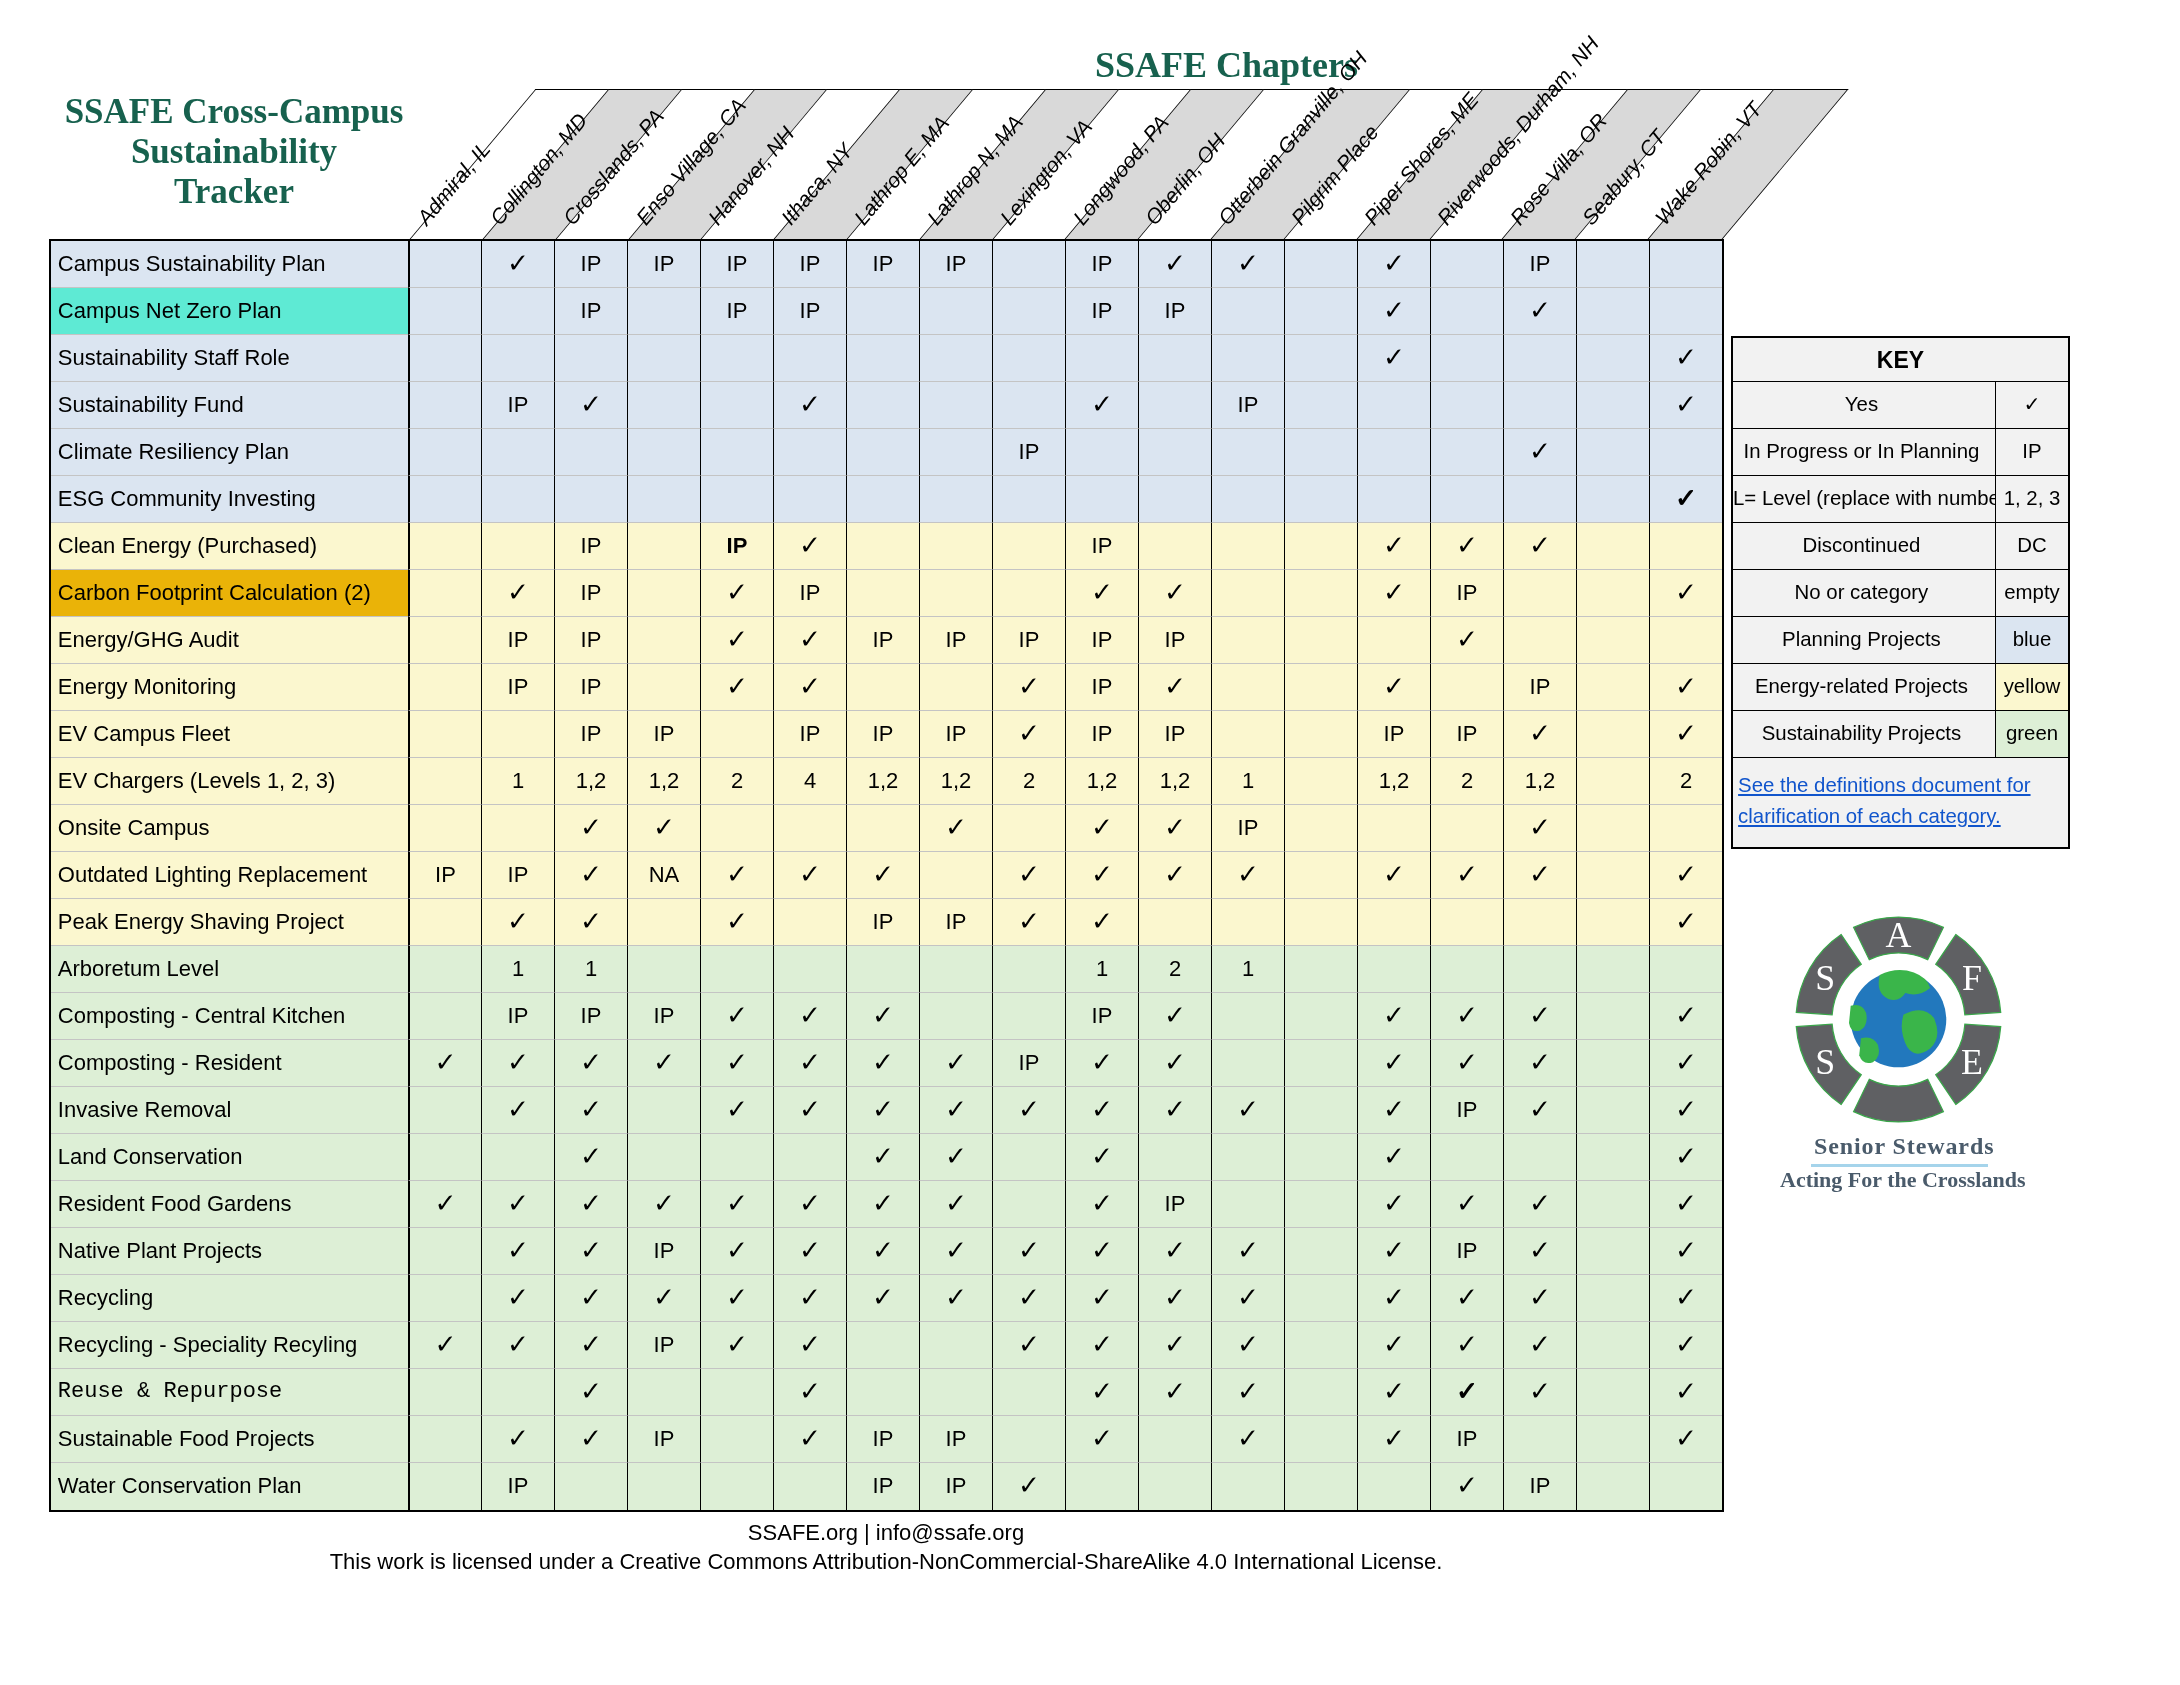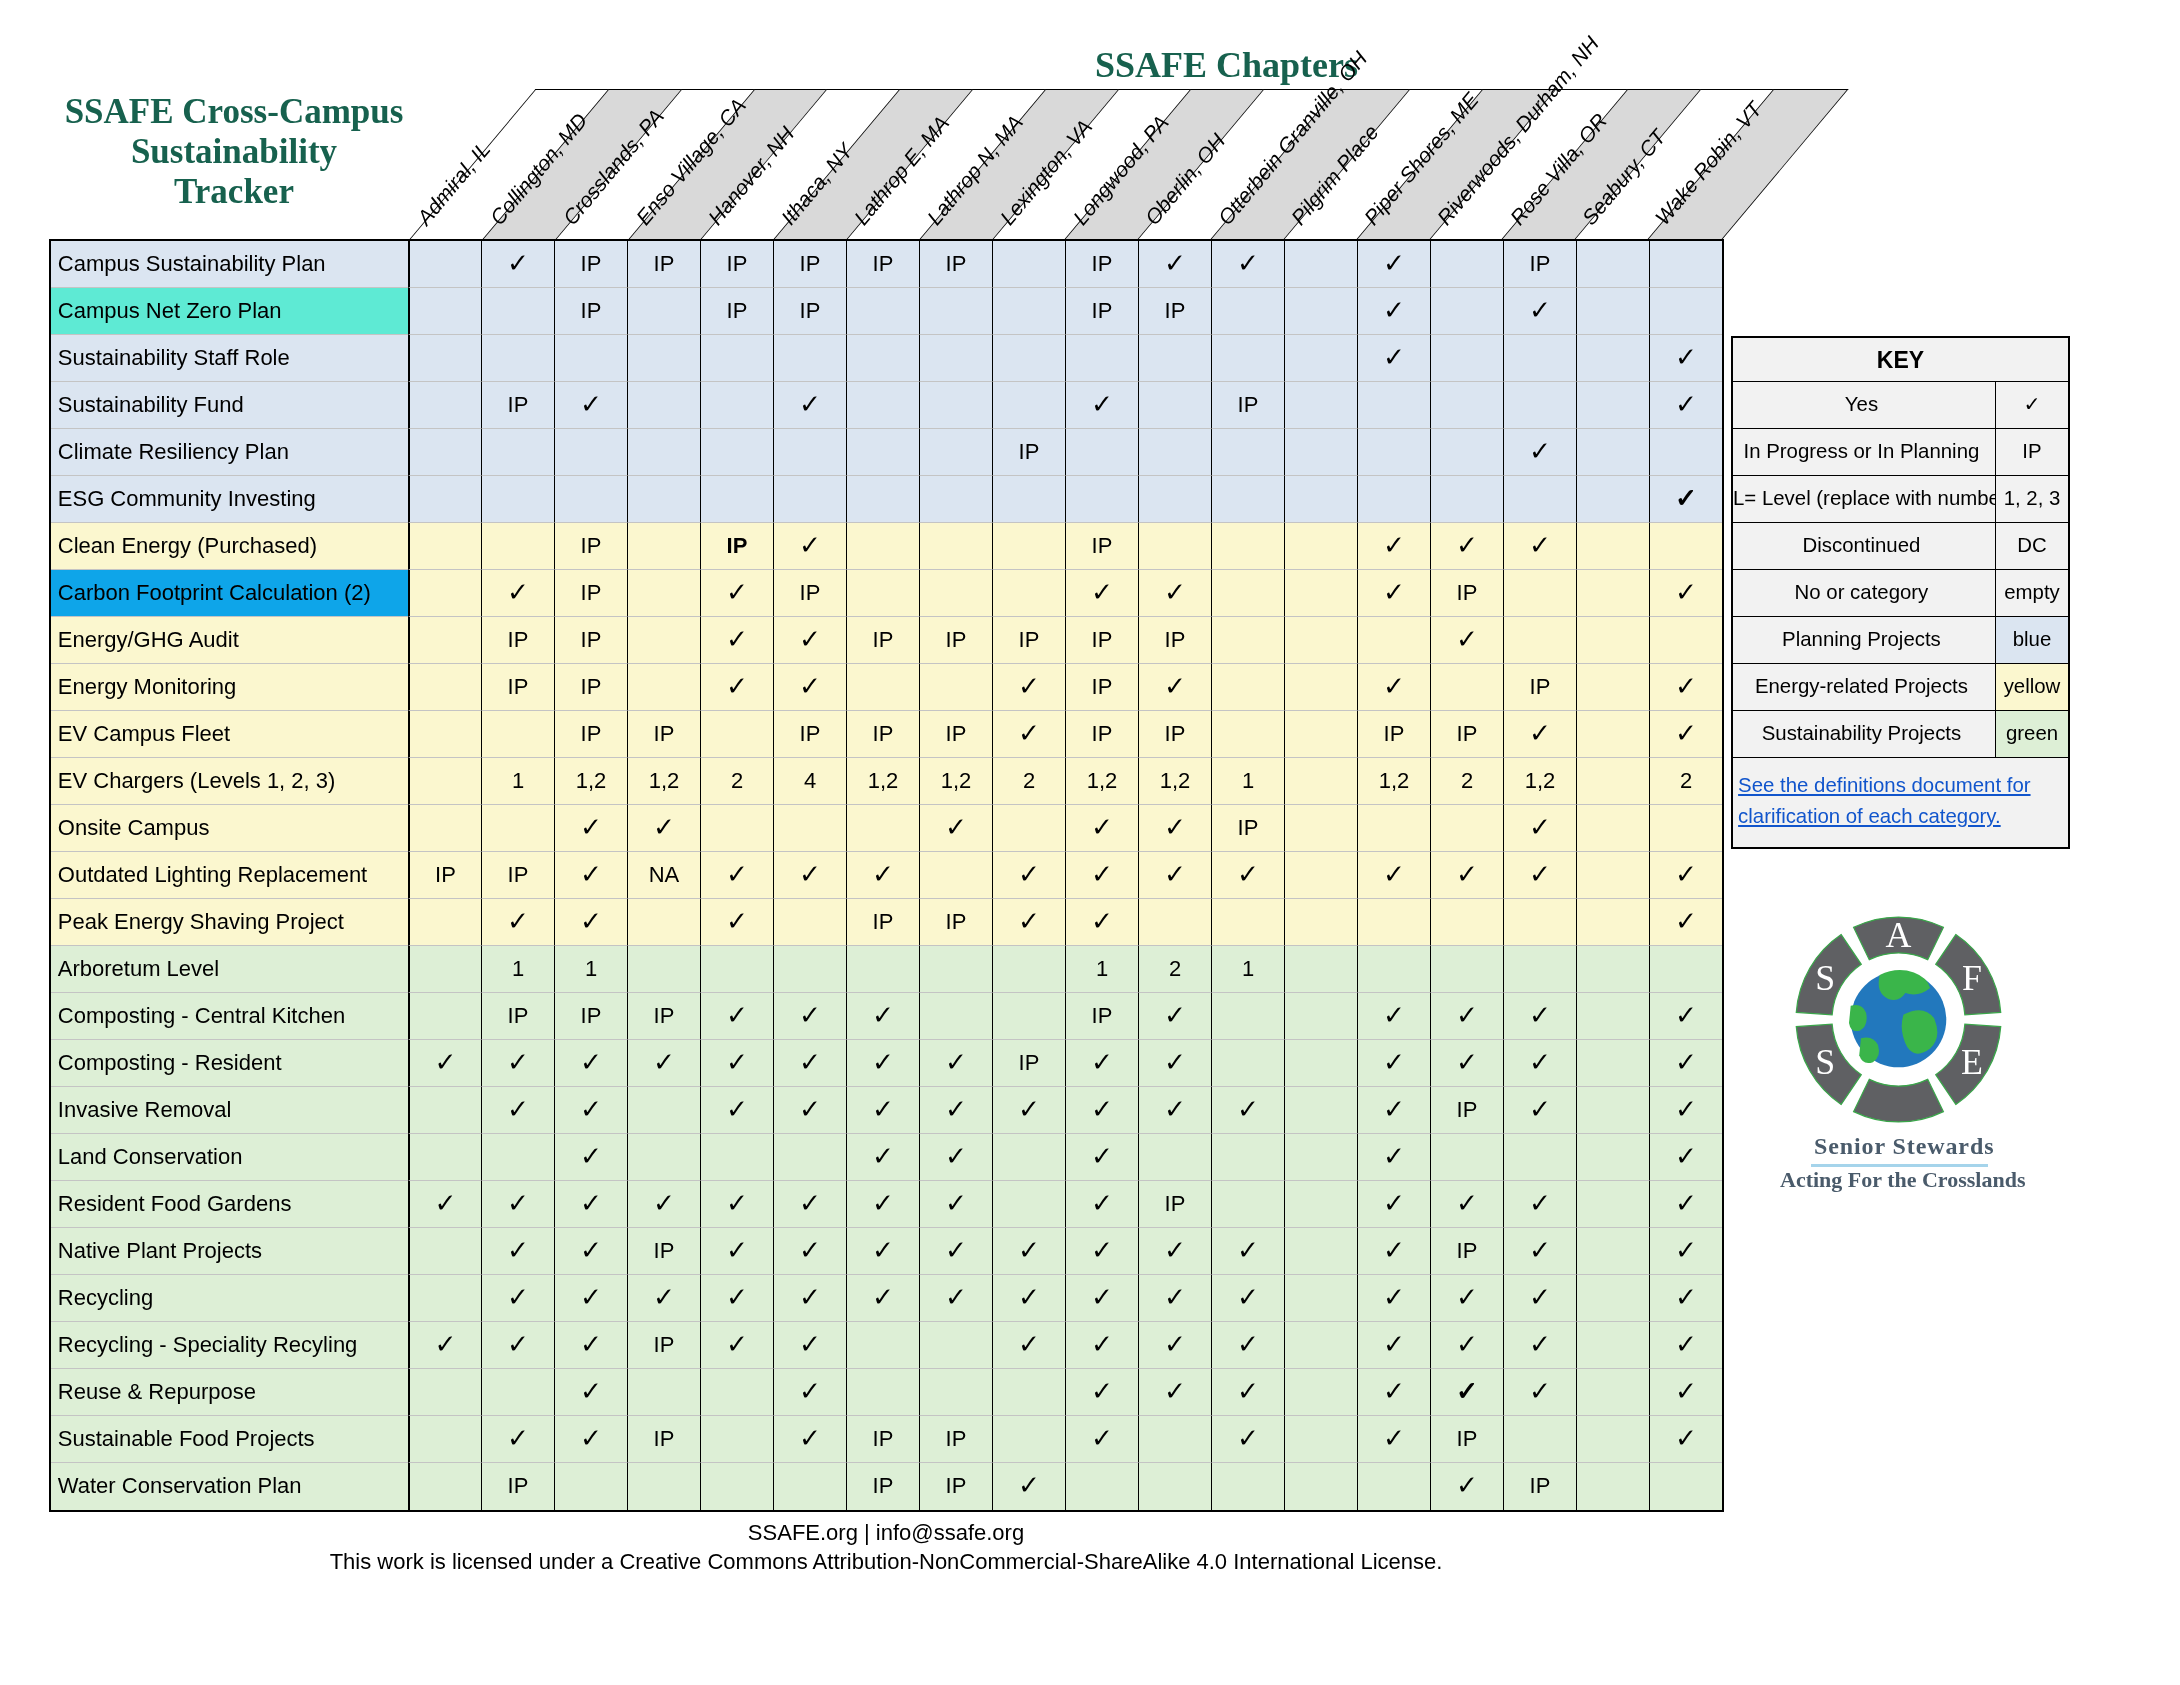--- a/index.html
+++ b/index.html
@@ -220,21 +220,21 @@
       <div class="cell" style="background: rgb(251, 247, 207);"></div>
       <div class="cell" style="background: rgb(251, 247, 207);">IP</div>
       <div class="cell" style="background: rgb(251, 247, 207);"></div>
       <div class="cell" style="background: rgb(251, 247, 207);"></div>
       <div class="cell" style="background: rgb(251, 247, 207);"></div>
       <div class="cell" style="background: rgb(251, 247, 207);"><span class="chk">✓</span></div>
       <div class="cell" style="background: rgb(251, 247, 207);"><span class="chk">✓</span></div>
       <div class="cell" style="background: rgb(251, 247, 207);"><span class="chk">✓</span></div>
       <div class="cell" style="background: rgb(251, 247, 207);"></div>
       <div class="cell" style="background: rgb(251, 247, 207);"></div>
-      <div class="rowlabel" style="background: #0ea5e9;">Carbon Footprint Calculation (2)</div>
+      <div class="rowlabel" style="background: #eab308;">Carbon Footprint Calculation (2)</div>
       <div class="cell first" style="background: rgb(251, 247, 207);"></div>
       <div class="cell" style="background: rgb(251, 247, 207);"><span class="chk">✓</span></div>
       <div class="cell" style="background: rgb(251, 247, 207);">IP</div>
       <div class="cell" style="background: rgb(251, 247, 207);"></div>
       <div class="cell" style="background: rgb(251, 247, 207);"><span class="chk">✓</span></div>
       <div class="cell" style="background: rgb(251, 247, 207);">IP</div>
       <div class="cell" style="background: rgb(251, 247, 207);"></div>
       <div class="cell" style="background: rgb(251, 247, 207);"></div>
       <div class="cell" style="background: rgb(251, 247, 207);"></div>
       <div class="cell" style="background: rgb(251, 247, 207);"><span class="chk">✓</span></div>
@@ -543,21 +543,21 @@
       <div class="cell" style="background: rgb(221, 239, 214);"><span class="chk">✓</span></div>
       <div class="cell" style="background: rgb(221, 239, 214);"><span class="chk">✓</span></div>
       <div class="cell" style="background: rgb(221, 239, 214);"><span class="chk">✓</span></div>
       <div class="cell" style="background: rgb(221, 239, 214);"><span class="chk">✓</span></div>
       <div class="cell" style="background: rgb(221, 239, 214);"></div>
       <div class="cell" style="background: rgb(221, 239, 214);"><span class="chk">✓</span></div>
       <div class="cell" style="background: rgb(221, 239, 214);"><span class="chk">✓</span></div>
       <div class="cell" style="background: rgb(221, 239, 214);"><span class="chk">✓</span></div>
       <div class="cell" style="background: rgb(221, 239, 214);"></div>
       <div class="cell" style="background: rgb(221, 239, 214);"><span class="chk">✓</span></div>
-      <div class="rowlabel" style="background: rgb(221, 239, 214);">Reuse &amp; Repurpose</div>
+      <div class="rowlabel" style="background: rgb(221, 239, 214); font-family: Liberation Mono, monospace;">Reuse &amp; Repurpose</div>
       <div class="cell first" style="background: rgb(221, 239, 214);"></div>
       <div class="cell" style="background: rgb(221, 239, 214);"></div>
       <div class="cell" style="background: rgb(221, 239, 214);"><span class="chk">✓</span></div>
       <div class="cell" style="background: rgb(221, 239, 214);"></div>
       <div class="cell" style="background: rgb(221, 239, 214);"></div>
       <div class="cell" style="background: rgb(221, 239, 214);"><span class="chk">✓</span></div>
       <div class="cell" style="background: rgb(221, 239, 214);"></div>
       <div class="cell" style="background: rgb(221, 239, 214);"></div>
       <div class="cell" style="background: rgb(221, 239, 214);"></div>
       <div class="cell" style="background: rgb(221, 239, 214);"><span class="chk">✓</span></div>

